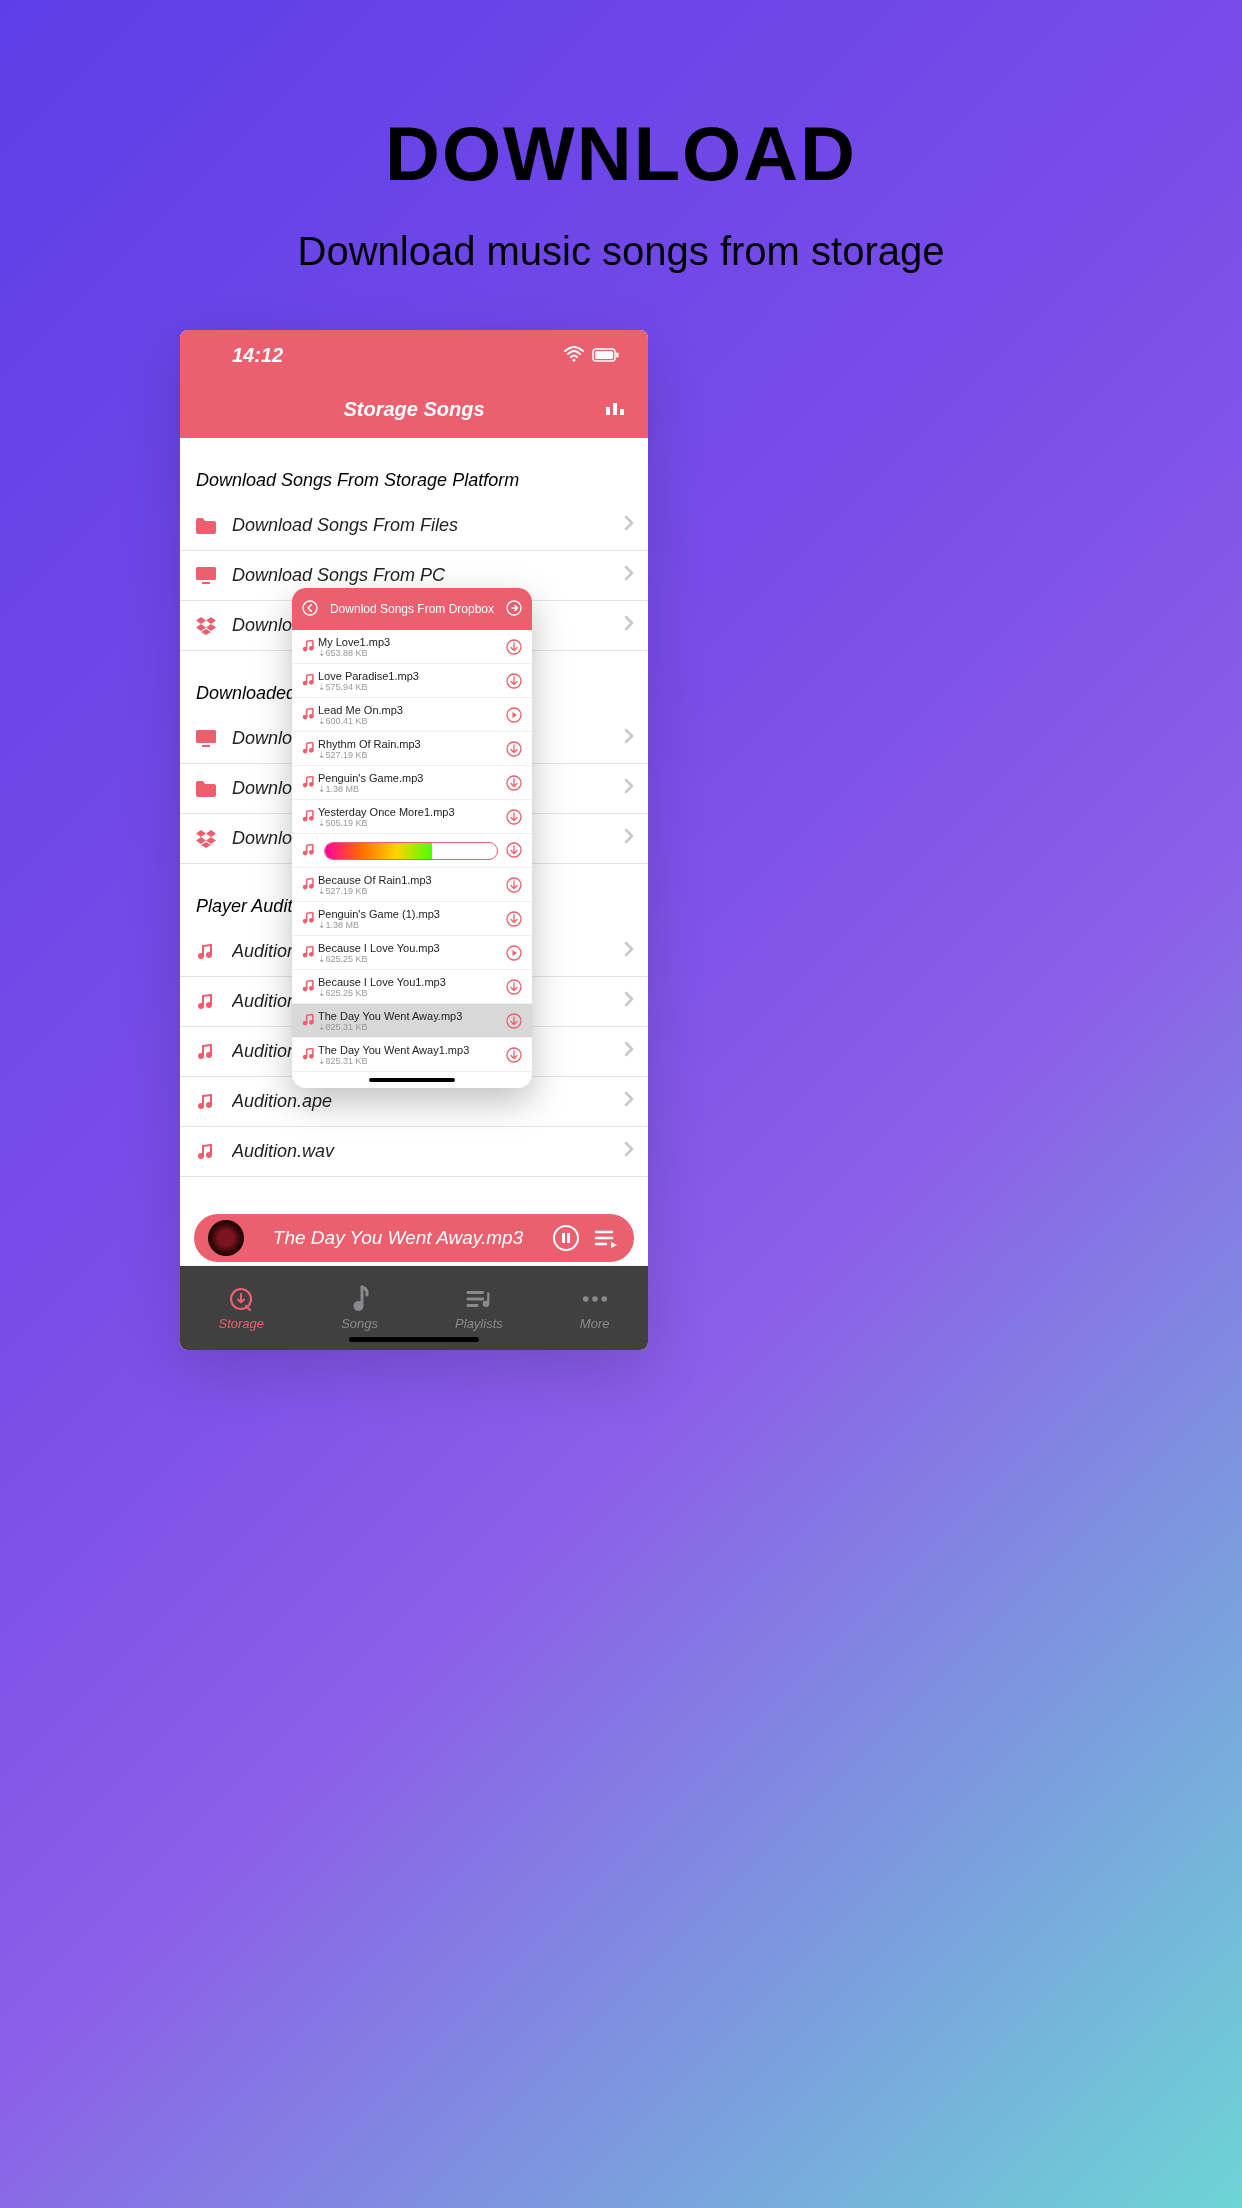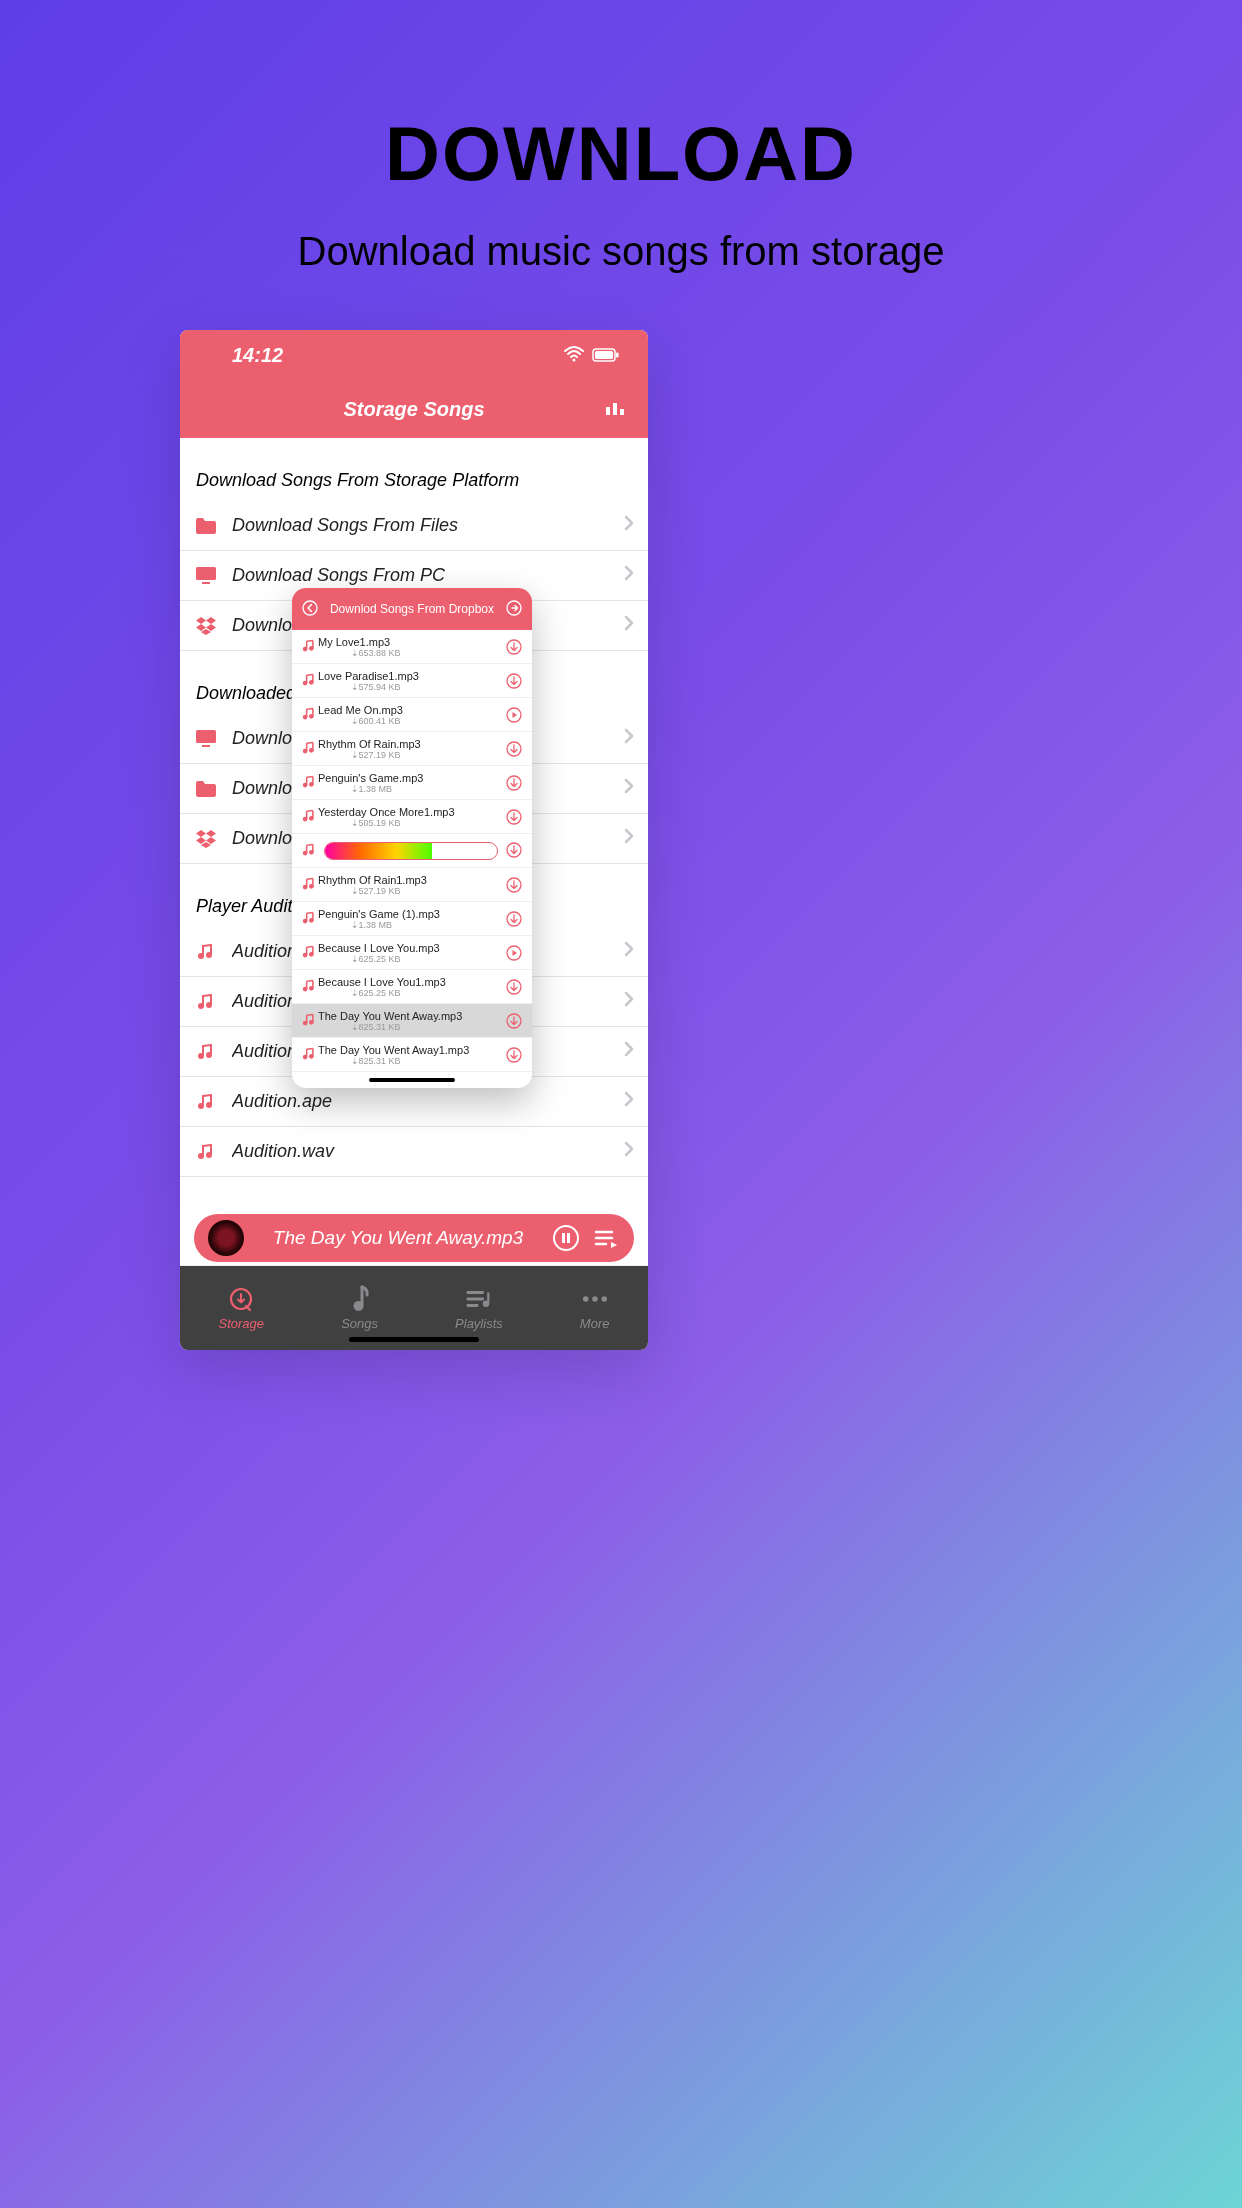--- a/index.html
+++ b/index.html
@@ -159,21 +159,21 @@
   .orow {
     height: 34px;
     display:flex; align-items:center;
     padding: 0 10px;
     border-bottom: 1px solid #eee;
   }
   .orow.selected { background: #d8d8d8; }
   .orow .m-icon { color:#ec5f6e; width:16px; }
   .orow .labels { flex:1; min-width:0; }
   .orow .t1 { font-size: 11px; color:#222; white-space:nowrap; overflow:hidden; text-overflow:ellipsis; }
-  .orow .t2 { font-size: 9px; color:#999;margin-left:33px; }
+  .orow .t2 { font-size: 9px; color:#999; }
   .orow .action { color:#ec5f6e; width:16px; height:16px; display:flex;align-items:center;justify-content:center; }
   .progress-row {
     height: 34px; display:flex; align-items:center; padding: 0 10px; gap:8px; border-bottom:1px solid #eee;
   }
   .progress-track {
     flex:1; height:18px; border:1px solid #ec5f6e; border-radius:10px; position:relative; overflow:hidden;
   }
   .progress-fill {
     height:100%;
     background: linear-gradient(90deg,#ff00a2,#ff6a00,#ffd400,#4cff00);
@@ -591,21 +591,21 @@
       </div>
       <div class="orow">
         <span class="m-icon"><svg width="14" height="14" viewBox="0 0 18 18">
             <path d="M6 3 V13" stroke="#ec5f6e" stroke-width="2"></path>
             <path d="M14 2 V12" stroke="#ec5f6e" stroke-width="2"></path>
             <path d="M6 3 L14 2" stroke="#ec5f6e" stroke-width="2"></path>
             <circle cx="4" cy="13" r="3" fill="#ec5f6e"></circle>
             <circle cx="12" cy="12" r="3" fill="#ec5f6e"></circle>
           </svg></span>
         <span class="labels">
-          <div class="t1">Rhythm Of Rain1.mp3</div>
+          <div class="t1">Because Of Rain1.mp3</div>
           <div class="t2">⇣527.19 KB</div>
         </span>
         <span class="action">
           <svg width="16" height="16" viewBox="0 0 16 16">
             <circle cx="8" cy="8" r="7" stroke="#ec5f6e" stroke-width="1.3" fill="none"></circle>
             <path d="M8 4 V11 M5 8.5 L8 11.5 L11 8.5" stroke="#ec5f6e" stroke-width="1.3" fill="none" stroke-linecap="round" stroke-linejoin="round"></path>
           </svg>
         </span>
       </div>
       <div class="orow">

